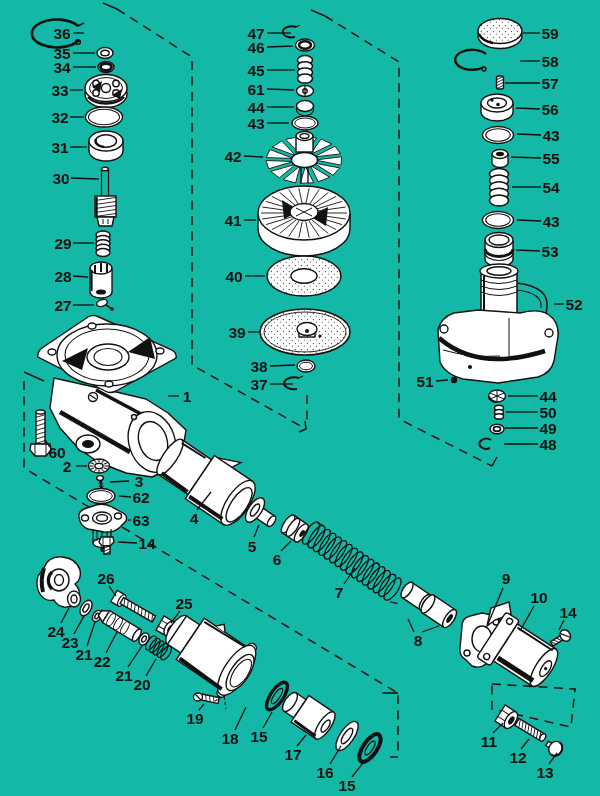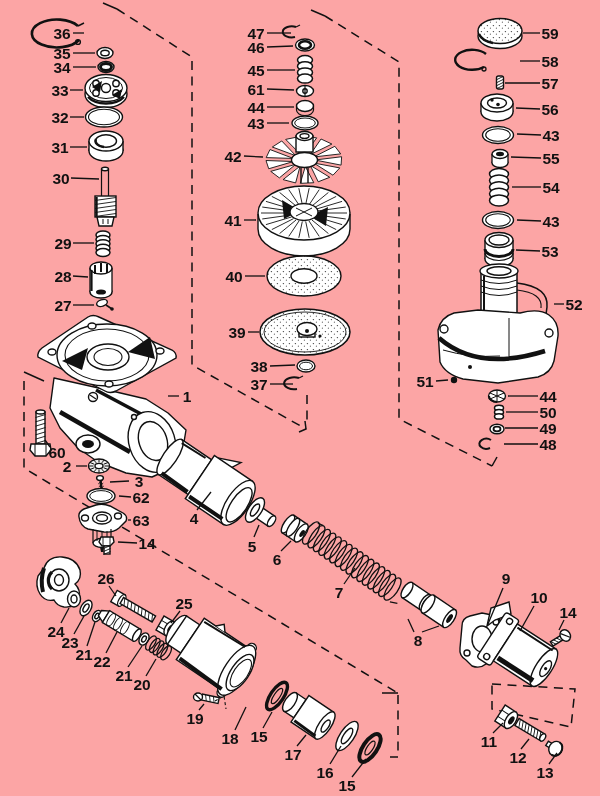--- a/index.html
+++ b/index.html
@@ -1,16 +1,16 @@
 <!DOCTYPE html>
 <html><head>
 <meta charset="utf-8">
 <style>
   html,body{margin:0;padding:0;background:#fff;}
-  .stage{position:relative;width:600px;height:796px;background:#fca5a5;overflow:hidden;
+  .stage{position:relative;width:600px;height:796px;background:#14b8a6;overflow:hidden;
          font-family:"Liberation Sans",sans-serif;}
   svg{position:absolute;left:0;top:0;}
   .num{font-family:"Liberation Sans",sans-serif;font-weight:700;font-size:15.5px;
        fill:#111;text-anchor:middle;}
   .ld{stroke:#111;stroke-width:1.3;}
   .dash{fill:none;stroke:#111;stroke-width:1.5;stroke-dasharray:9 6.5;}
   .tick{fill:none;stroke:#111;stroke-width:1.5;}
   .p{fill:#fff;stroke:#111;stroke-width:1.4;}
   .ln{fill:none;stroke:#111;}
 </style>

